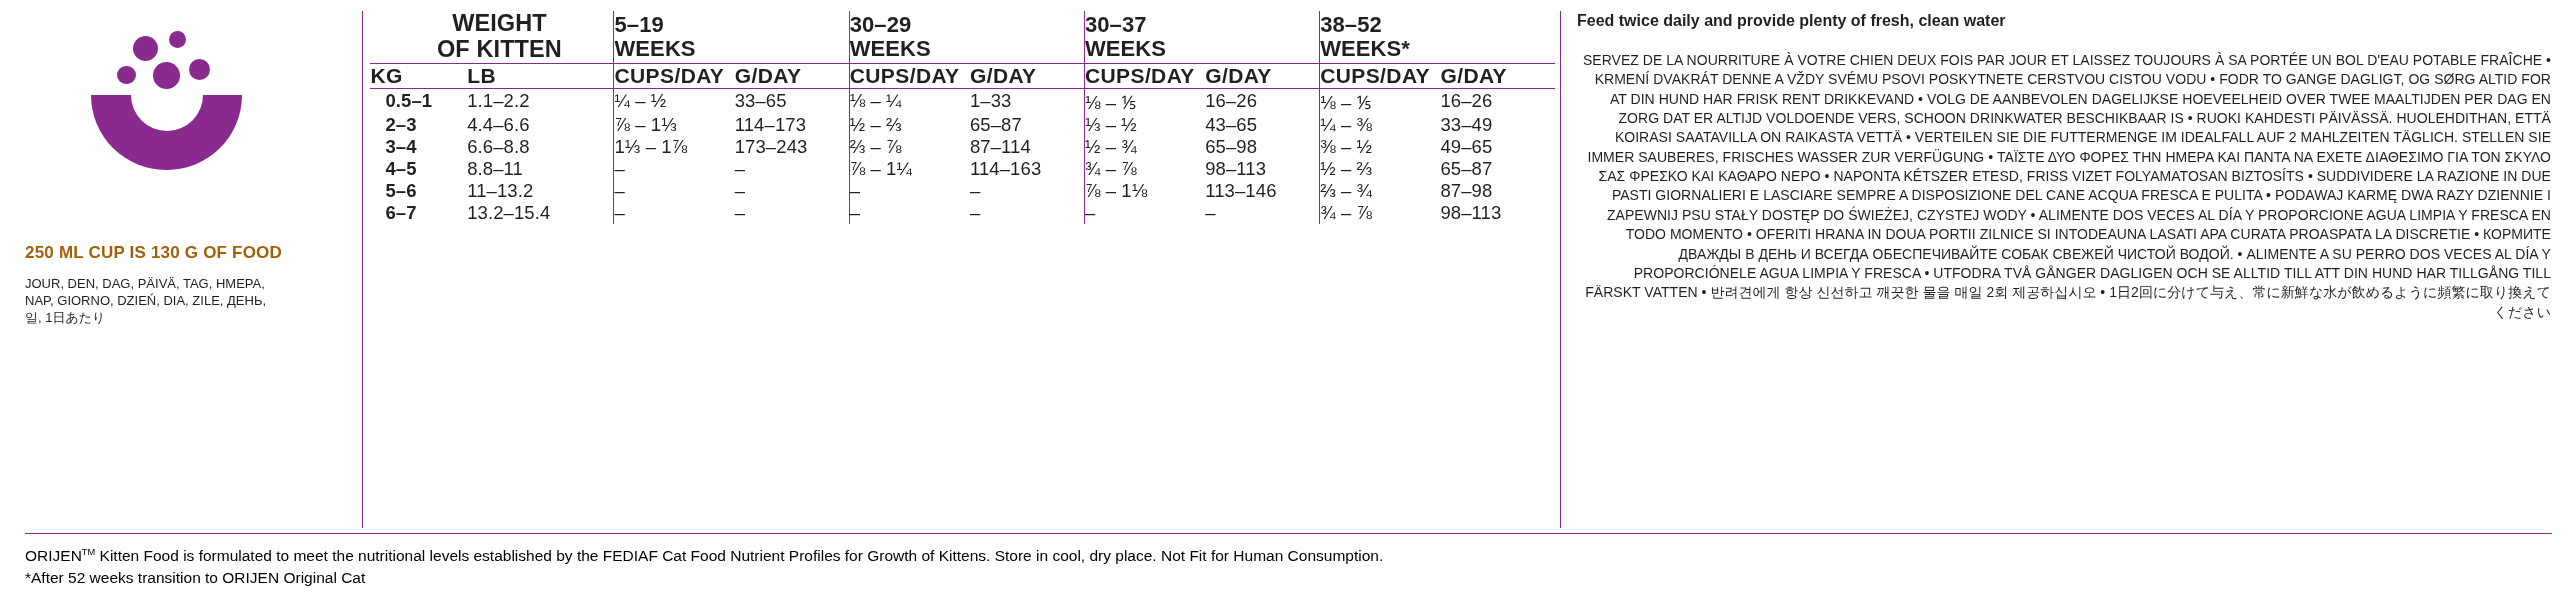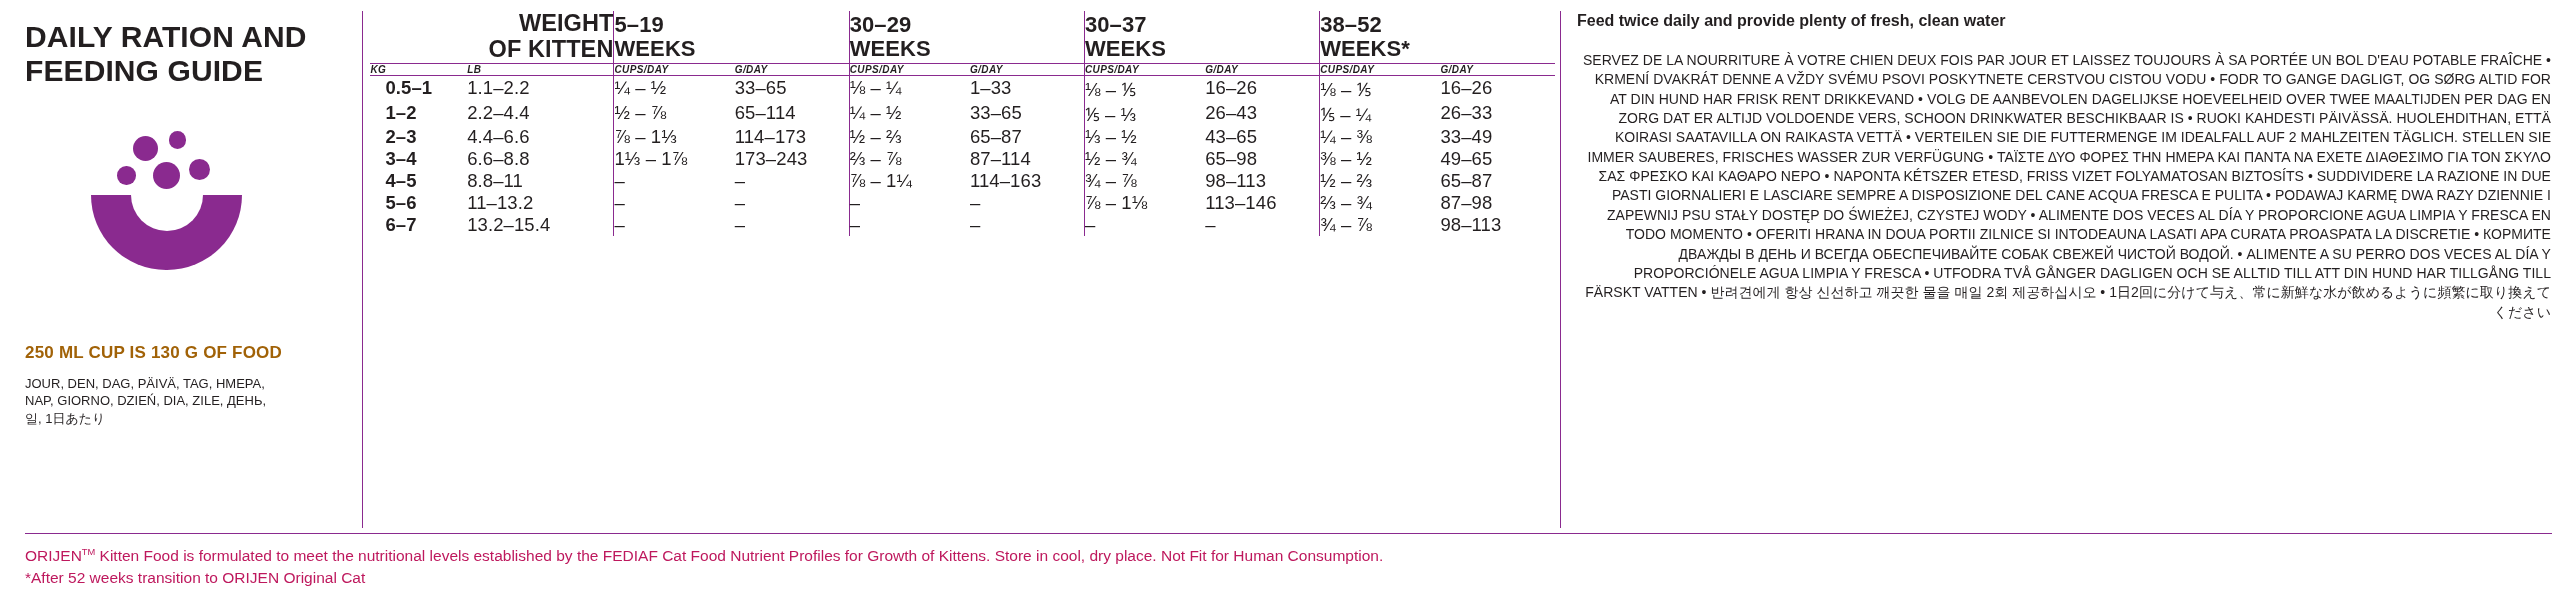--- a/index.html
+++ b/index.html
@@ -118,33 +118,32 @@
   .grp-head th {
     font-size: 22px;
     font-weight: bold;
     line-height: 1.1;
     text-align: center;
     padding: 2.5px 0 10px 0;
     white-space: pre-line;
     letter-spacing: 0.1px;
   }
   .grp-head th.weight-head {
-    text-align: right;
+    text-align: center;
     padding-left: 15px;
     font-size: 23.5px;
   }
   .sub-head th {
-    font-size: 10px;
+    font-size: 21px;
     font-weight: bold;
     letter-spacing: 0.4px;
     padding: 10px 0 10px 0;
     border-top: 1.2px solid #8a2a8f;
     border-bottom: 1.2px solid #8a2a8f;
     text-align: left;
-    font-style: italic;
   }
   tbody td {
     font-size: 18.5px;
     padding: 12.4px 0;
     letter-spacing: 0.1px;
   }
   tbody tr td.first { padding-left: 15px; font-weight: bold; }
   .vline {
     border-left: 1.9px solid #8a2a8f;
   }
@@ -175,37 +174,35 @@
     position: absolute;
     left: 25px;
     top: 533px;
     width: 2527px;
     border-top: 1.9px solid #8a2a8f;
     padding-top: 11px;
   }
   .footer-line {
     font-size: 15.5px;
     line-height: 1.45;
-    color: #be185d;
+    color: #000000;
   }
   .footer-line sup {
     font-size: 9.3px;
     vertical-align: super;
   }
 </style>
 </head>
 <body>
 
 <div class="page">
 
   <div class="top-area">
 
     <div class="left-col">
-      <div class="guide-title">DAILY RATION AND
-FEEDING GUIDE</div>
 
       <div class="bowl-wrap">
         <div class="kibble k1"></div>
         <div class="kibble k2"></div>
         <div class="kibble k3"></div>
         <div class="kibble k4"></div>
         <div class="kibble k5"></div>
         <div class="bowl-body"></div>
         <div class="bowl-notch"></div>
       </div>
@@ -261,32 +258,20 @@
             <td class="vline pad-left">¼ – ½</td>
             <td>33–65</td>
             <td class="vline pad-left">⅛ – ¼</td>
             <td>1–33</td>
             <td class="vline pad-left">⅛ – ⅕</td>
             <td>16–26</td>
             <td class="vline pad-left">⅛ – ⅕</td>
             <td>16–26</td>
           </tr>
           <tr>
-            <td class="first">1–2</td>
-            <td>2.2–4.4</td>
-            <td class="vline pad-left">½ – ⅞</td>
-            <td>65–114</td>
-            <td class="vline pad-left">¼ – ½</td>
-            <td>33–65</td>
-            <td class="vline pad-left">⅕ – ⅓</td>
-            <td>26–43</td>
-            <td class="vline pad-left">⅕ – ¼</td>
-            <td>26–33</td>
-          </tr>
-          <tr>
             <td class="first">2–3</td>
             <td>4.4–6.6</td>
             <td class="vline pad-left">⅞ – 1⅓</td>
             <td>114–173</td>
             <td class="vline pad-left">½ – ⅔</td>
             <td>65–87</td>
             <td class="vline pad-left">⅓ – ½</td>
             <td>43–65</td>
             <td class="vline pad-left">¼ – ⅜</td>
             <td>33–49</td>

